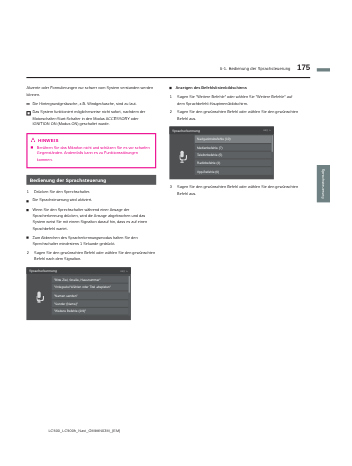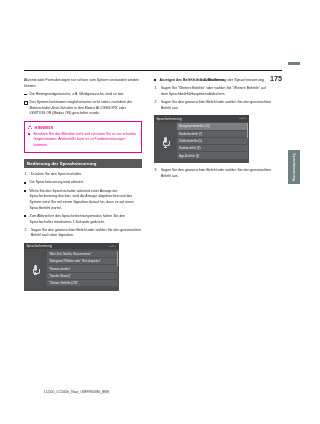--- a/index.html
+++ b/index.html
@@ -15,21 +15,21 @@
 
   
   .header{
     position:absolute;left:0;right:0;top:57px;height:17px;
   }
   .hdr-inner{
     position:absolute;right:18px;top:0;
     display:flex;align-items:baseline;gap:6px;
   }
   .hdr-title{font-size:3.8px;letter-spacing:.05px;color:#231f20;white-space:nowrap;}
-  .hdr-page{font-size:7.2px;font-weight:bold;color:#231f20;margin-top:17px;}
+  .hdr-page{font-size:7.2px;font-weight:bold;color:#231f20;}
   .hdr-rule{
     position:absolute;left:24px;right:18px;top:12.5px;height:.7px;background:#231f20;
   }
 
   
   .cols{position:absolute;left:24px;top:78px;width:250px;}
   .col{position:absolute;top:0;width:118px;}
   .col-left{left:0;}
   .col-right{left:130px;}
 

